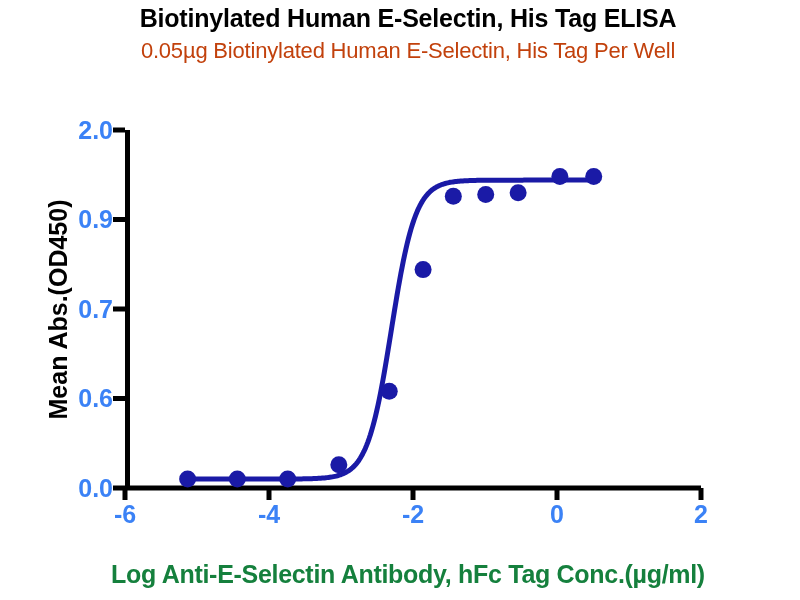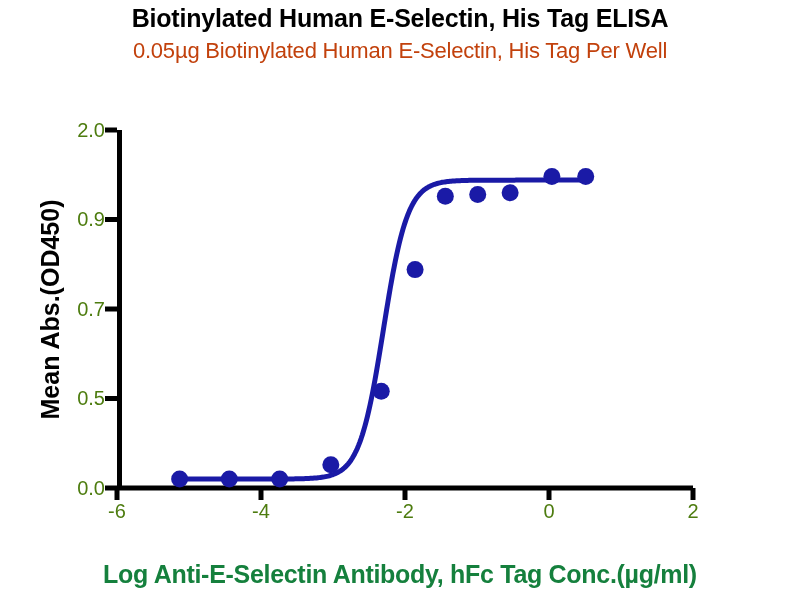--- a/index.html
+++ b/index.html
@@ -9,21 +9,21 @@
   }
   body {
     width: 800px;
     height: 600px;
     font-family: "Liberation Sans", sans-serif;
     overflow: hidden;
     position: relative;
   }
   #figure {
     position: absolute;
-    left: 0;
+    left: 8px;
     top: 0;
     width: 764px;
     height: 600px;
     border-radius: 13px;
   }
   .title {
     position: absolute;
     left: 0;
     top: 4px;
     width: 800px;
@@ -63,23 +63,23 @@
     top: 560px;
     width: 800px;
     text-align: center;
     font-size: 25px;
     font-weight: bold;
     color: #15803d;
     letter-spacing: -0.3px;
   }
   .tick-label {
     position: absolute;
-    font-size: 20px;
-    font-weight: normal;
-    color: #4d7c0f;
+    font-size: 25px;
+    font-weight: bold;
+    color: #3b82f6;
     white-space: nowrap;
   }
   .ytick-label {
     text-align: right;
     transform: translateY(-50%);
   }
   .xtick-label {
     text-align: center;
     transform: translateX(-50%);
   }
@@ -90,21 +90,21 @@
 
 <div id="figure">
 
   <div class="title">Biotinylated Human E-Selectin, His Tag ELISA</div>
   <div class="subtitle">0.05µg Biotinylated Human E-Selectin, His Tag Per Well</div>
 
   <div class="ylabel">Mean Abs.(OD450)</div>
   <div class="xlabel">Log Anti-E-Selectin Antibody, hFc Tag Conc.(µg/ml)</div>
 
   <div class="tick-label ytick-label" style="left:45px; top:488px; width:60px;">0.0</div>
-  <div class="tick-label ytick-label" style="left:45px; top:398px; width:60px;">0.5</div>
+  <div class="tick-label ytick-label" style="left:45px; top:398px; width:60px;">0.6</div>
   <div class="tick-label ytick-label" style="left:45px; top:309px; width:60px;">0.7</div>
   <div class="tick-label ytick-label" style="left:45px; top:219px; width:60px;">0.9</div>
   <div class="tick-label ytick-label" style="left:45px; top:130px; width:60px;">2.0</div>
 
   <div class="tick-label xtick-label" style="left:117px; top:500px;">-6</div>
   <div class="tick-label xtick-label" style="left:261px; top:500px;">-4</div>
   <div class="tick-label xtick-label" style="left:405px; top:500px;">-2</div>
   <div class="tick-label xtick-label" style="left:549px; top:500px;">0</div>
   <div class="tick-label xtick-label" style="left:693px; top:500px;">2</div>
 

